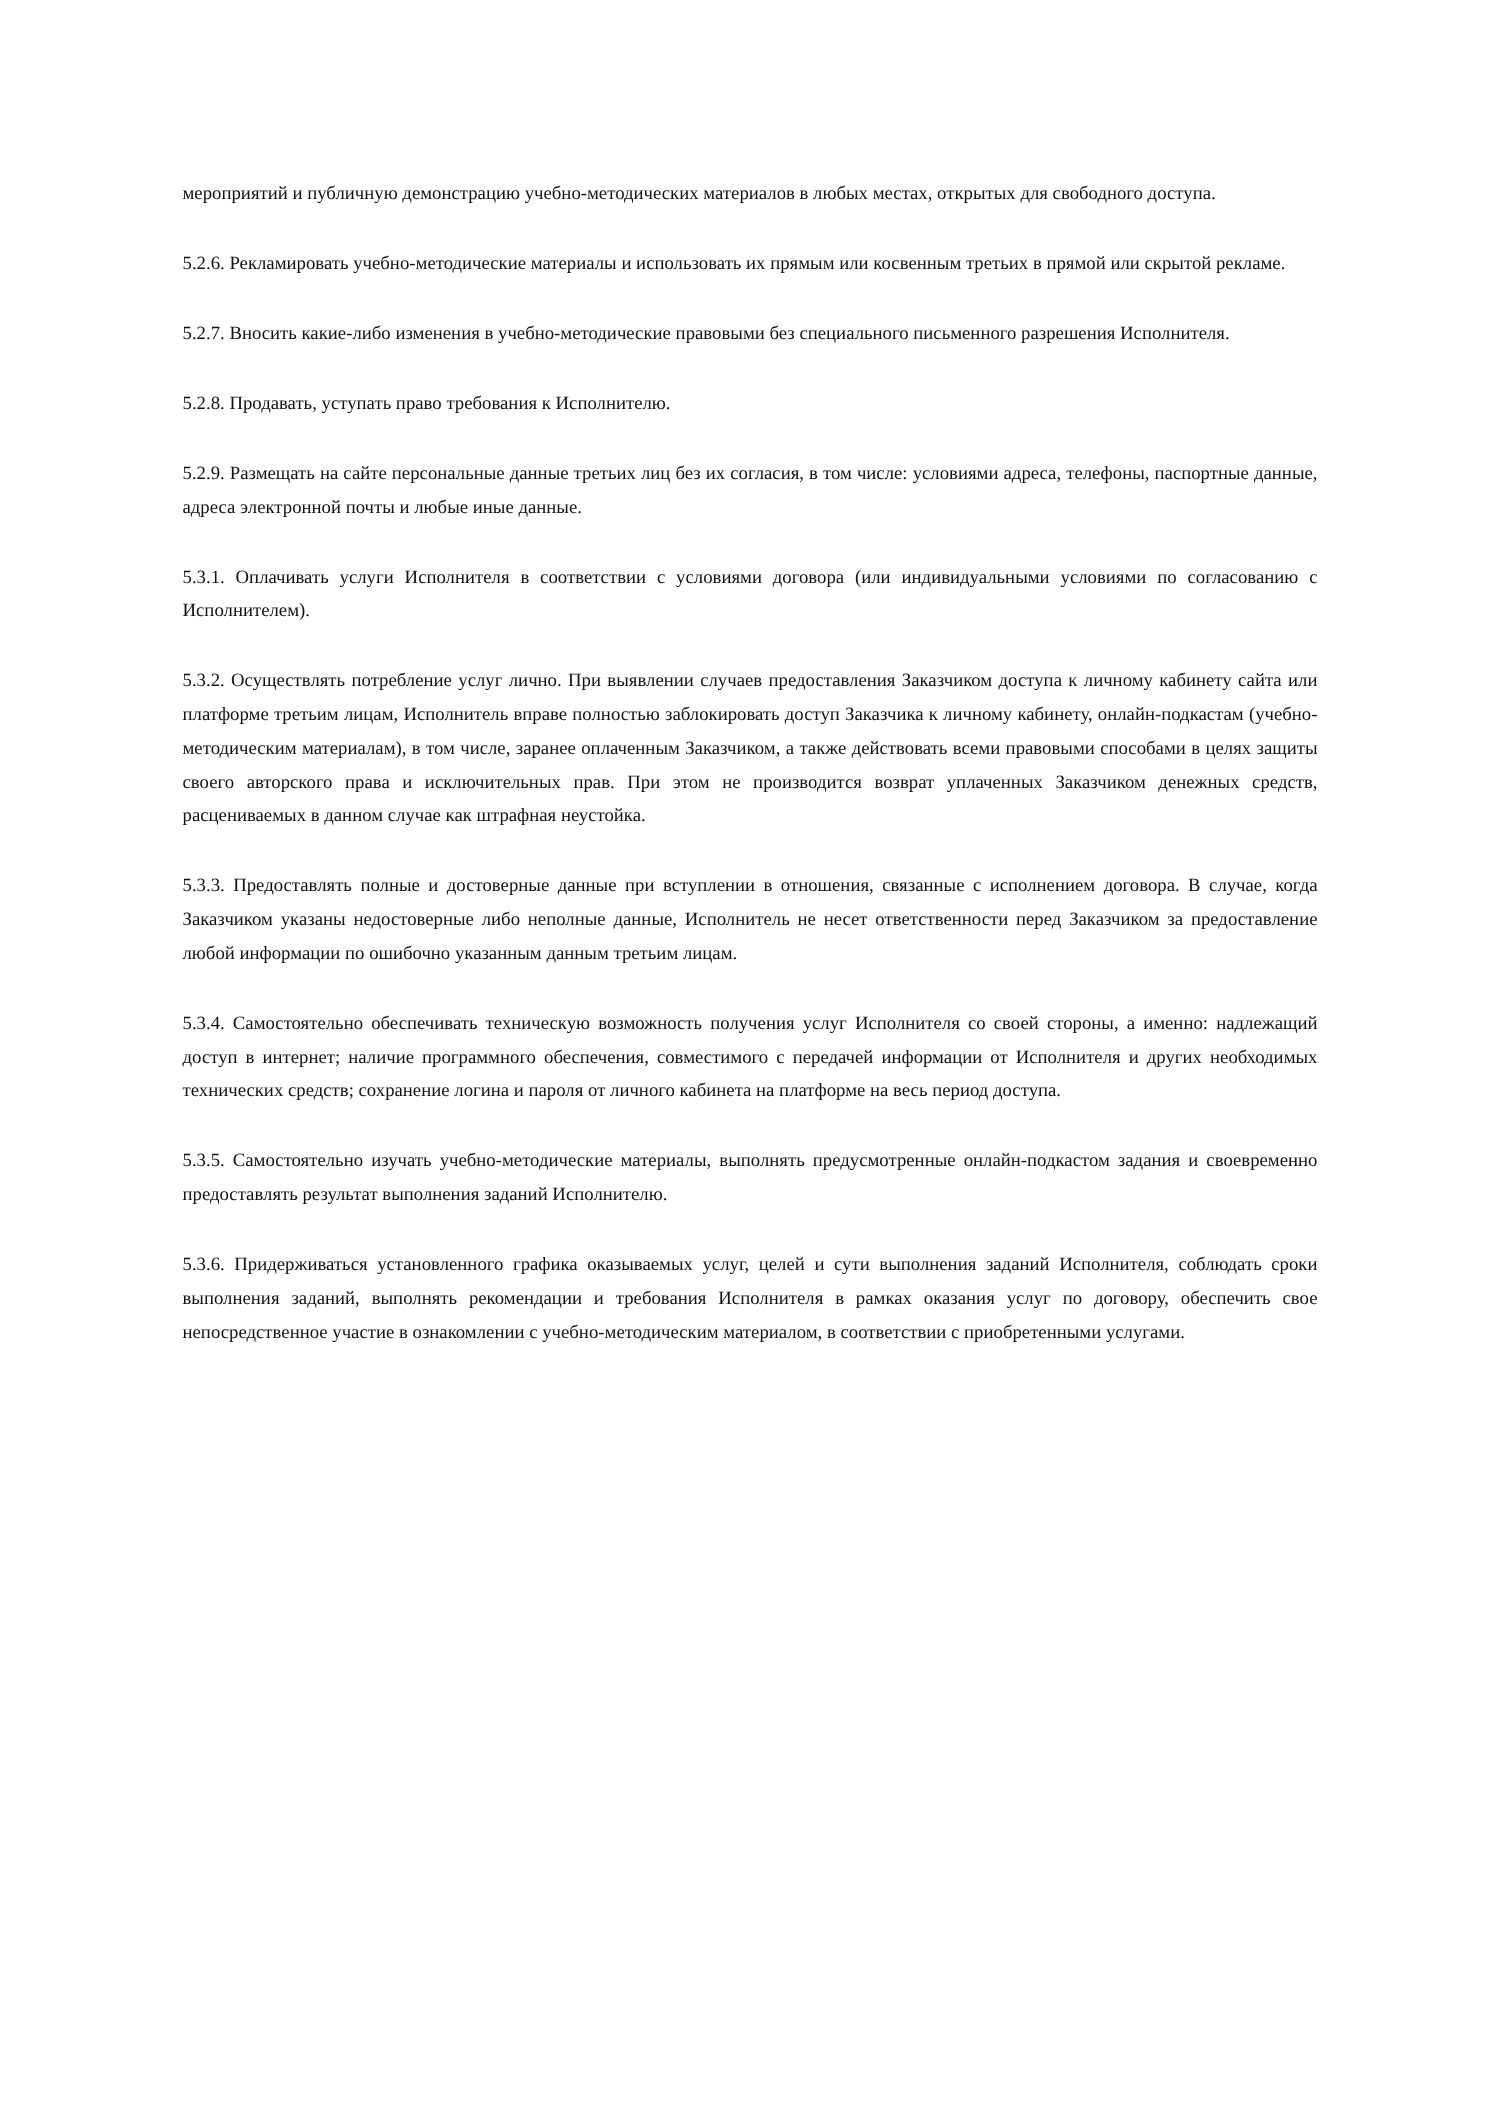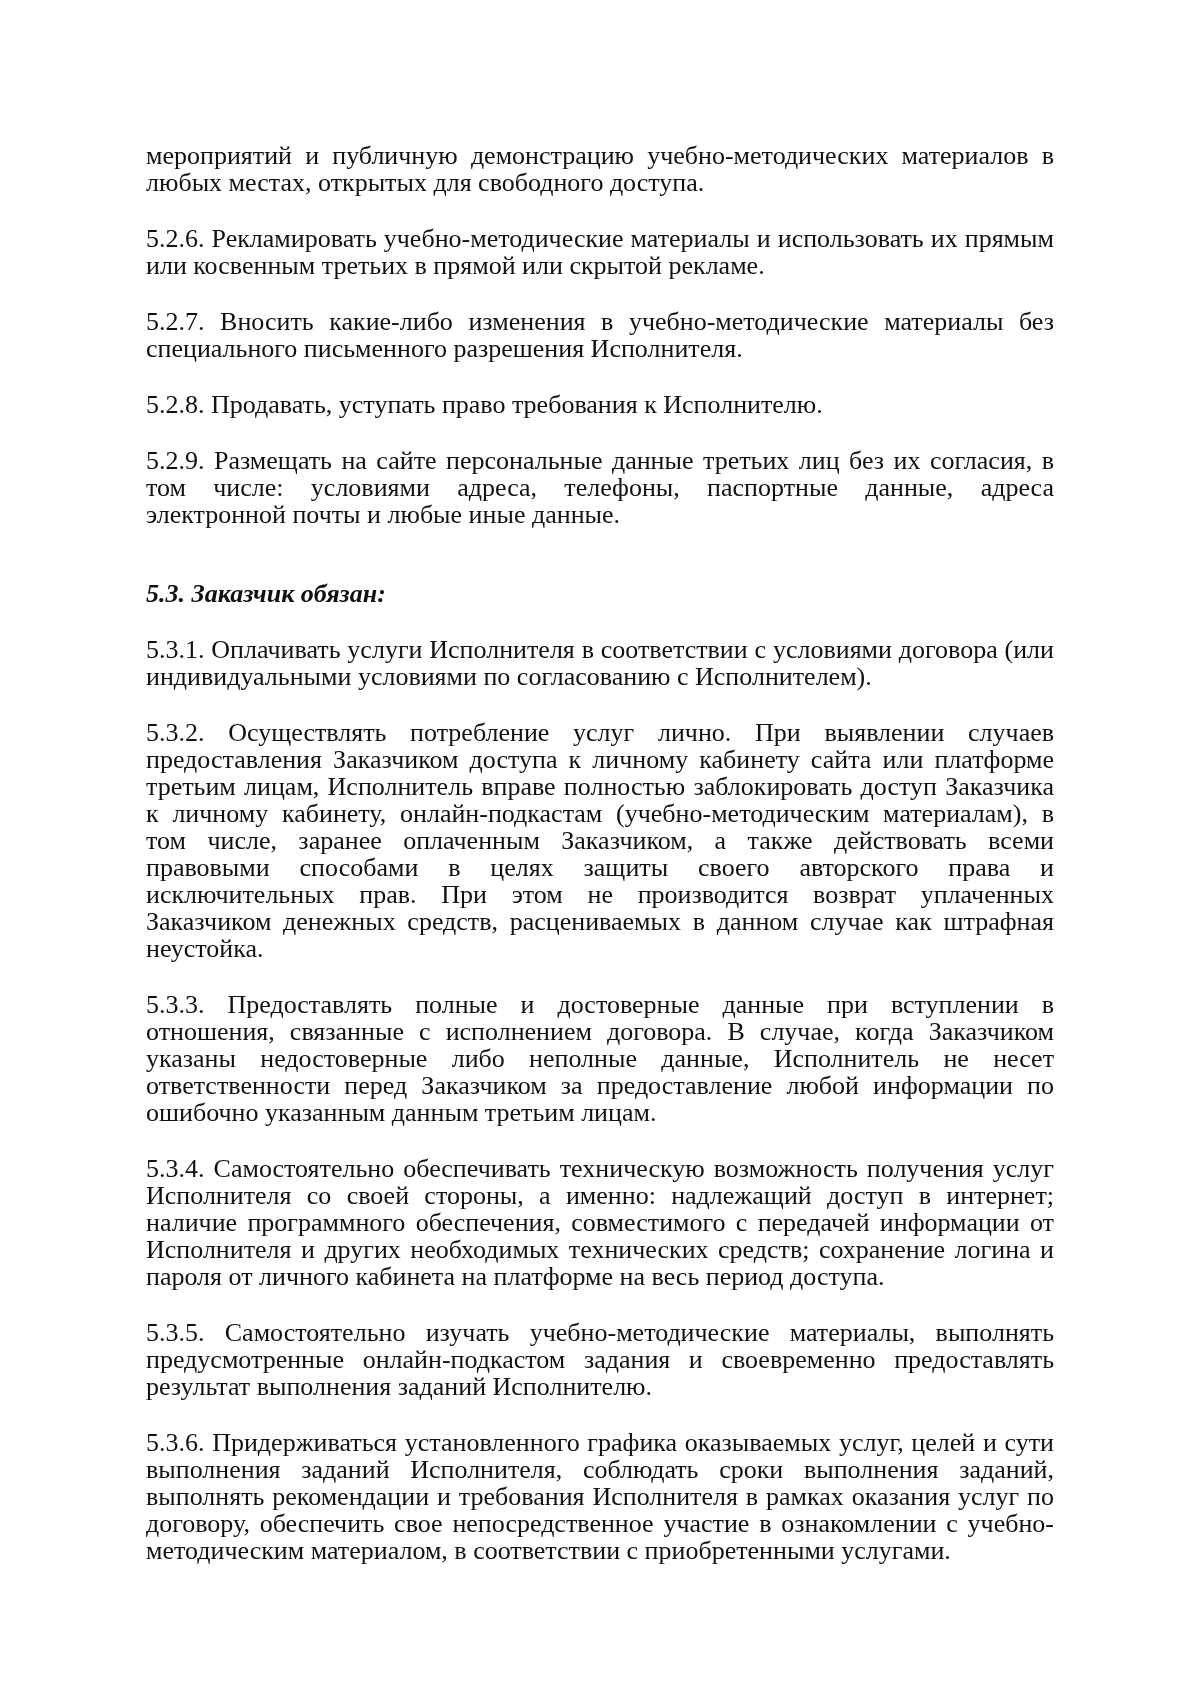--- a/index.html
+++ b/index.html
@@ -13,46 +13,45 @@
       position: relative;
       overflow: hidden;
       color: #111111;
       font-family: "Liberation Serif", "DejaVu Serif", serif;
     }
     .page {
       position: absolute;
       left: 146px;
       top: 142px;
       width: 908px;
-      font-size: 26px;
+      font-size: 15px;
       line-height: 27px;
     }
     .para {
       margin: 0 0 29px 0;
       text-align: justify;
       text-justify: inter-word;
     }
     .heading {
       margin: 52px 0 29px 0;
       font-weight: bold;
       font-style: italic;
     }
   </style>
 </head>
 <body>
 
 <div class="page">
   <p class="para">мероприятий и публичную демонстрацию учебно-методических материалов в любых местах, открытых для свободного доступа.</p>
 
   <p class="para">5.2.6. Рекламировать учебно-методические материалы и использовать их прямым или косвенным третьих в прямой или скрытой рекламе.</p>
-  <p class="para">5.2.7. Вносить какие-либо изменения в учебно-методические материалы без специального письменного разрешения Исполнителя.</p>
+  <p class="para">5.2.7. Вносить какие-либо изменения в учебно-методические правовыми без специального письменного разрешения Исполнителя.</p>
   <p class="para">5.2.8. Продавать, уступать право требования к Исполнителю.</p>
   <p class="para">5.2.9. Размещать на сайте персональные данные третьих лиц без их согласия, в том числе: условиями адреса, телефоны, паспортные данные, адреса электронной почты и любые иные данные.</p>
 
-  <p class="heading">5.3. Заказчик обязан:</p>
 
   <p class="para">5.3.1. Оплачивать услуги Исполнителя в соответствии с условиями договора (или индивидуальными условиями по согласованию с Исполнителем).</p>
   <p class="para">5.3.2. Осуществлять потребление услуг лично. При выявлении случаев предоставления Заказчиком доступа к личному кабинету сайта или платформе третьим лицам, Исполнитель вправе полностью заблокировать доступ Заказчика к личному кабинету, онлайн-подкастам (учебно-методическим материалам), в том числе, заранее оплаченным Заказчиком, а также действовать всеми правовыми способами в целях защиты своего авторского права и исключительных прав. При этом не производится возврат уплаченных Заказчиком денежных средств, расцениваемых в данном случае как штрафная неустойка.</p>
   <p class="para">5.3.3. Предоставлять полные и достоверные данные при вступлении в отношения, связанные с исполнением договора. В случае, когда Заказчиком указаны недостоверные либо неполные данные, Исполнитель не несет ответственности перед Заказчиком за предоставление любой информации по ошибочно указанным данным третьим лицам.</p>
   <p class="para">5.3.4. Самостоятельно обеспечивать техническую возможность получения услуг Исполнителя со своей стороны, а именно: надлежащий доступ в интернет; наличие программного обеспечения, совместимого с передачей информации от Исполнителя и других необходимых технических средств; сохранение логина и пароля от личного кабинета на платформе на весь период доступа.</p>
   <p class="para">5.3.5. Самостоятельно изучать учебно-методические материалы, выполнять предусмотренные онлайн-подкастом задания и своевременно предоставлять результат выполнения заданий Исполнителю.</p>
   <p class="para">5.3.6. Придерживаться установленного графика оказываемых услуг, целей и сути выполнения заданий Исполнителя, соблюдать сроки выполнения заданий, выполнять рекомендации и требования Исполнителя в рамках оказания услуг по договору, обеспечить свое непосредственное участие в ознакомлении с учебно-методическим материалом, в соответствии с приобретенными услугами.</p>
 </div>
 
 </body></html>

